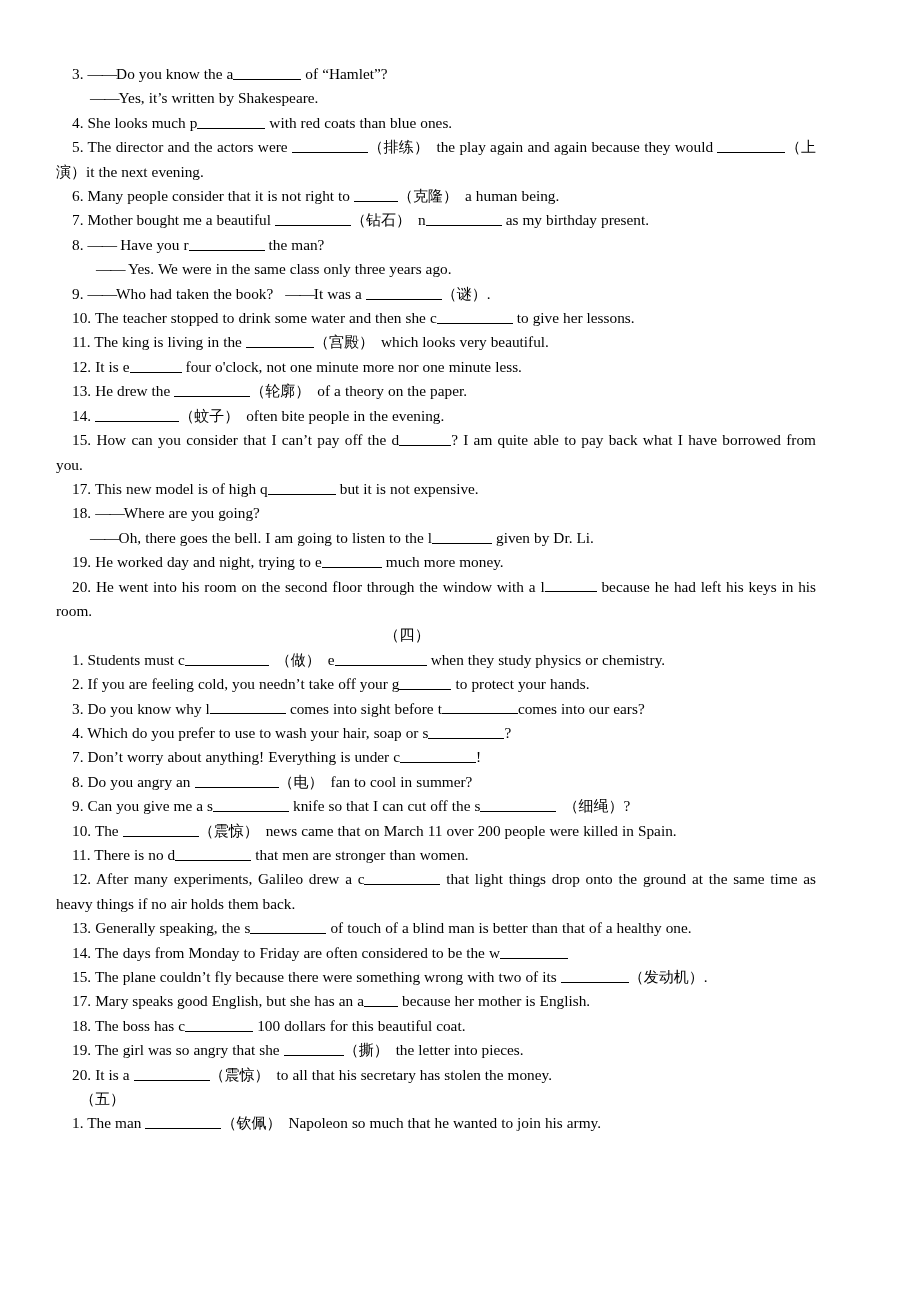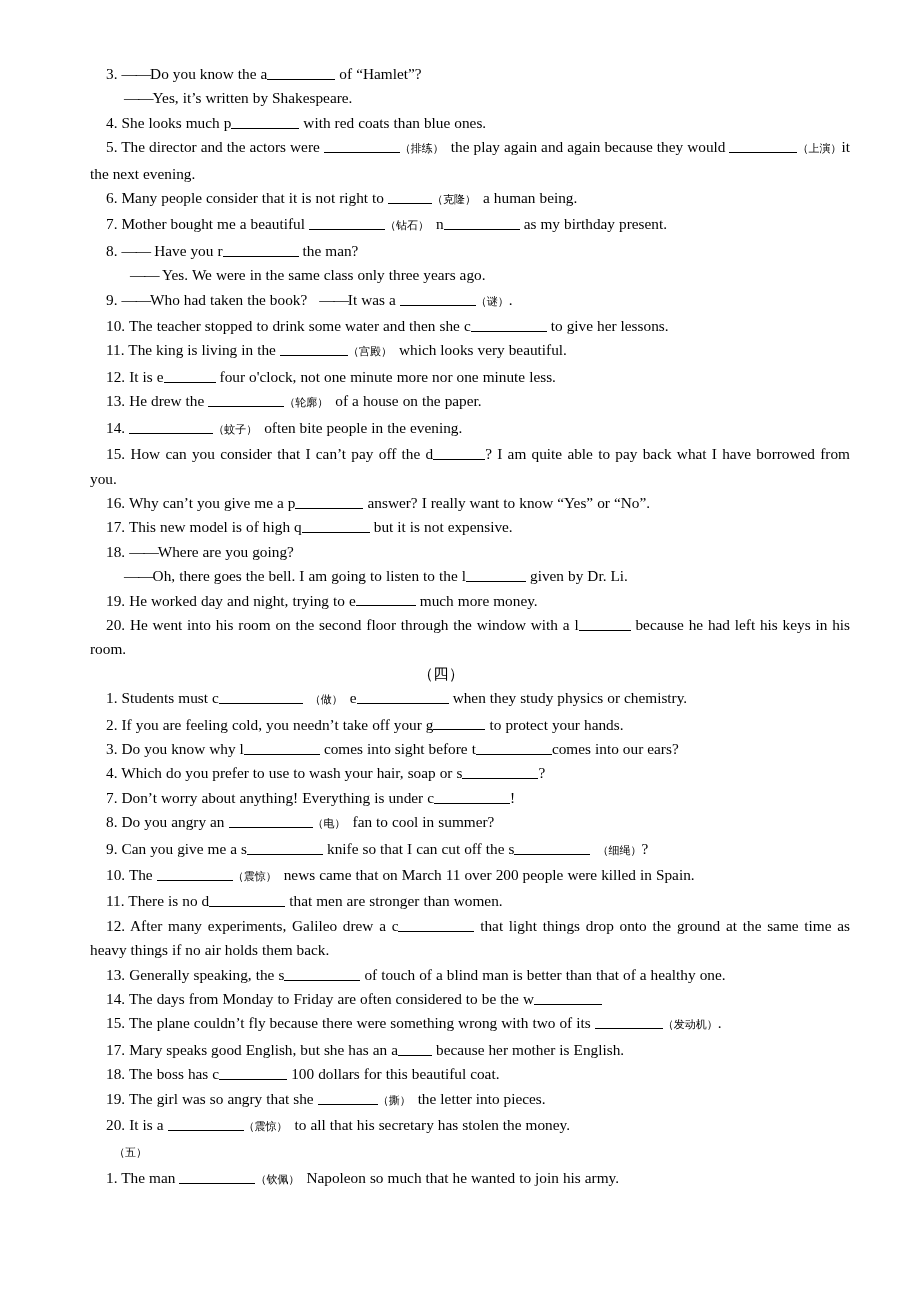--- a/index.html
+++ b/index.html
@@ -13,21 +13,21 @@
     height: 1302px;
     font-family: "Liberation Serif", "DejaVu Serif", serif;
     color: #000000;
     -webkit-font-smoothing: antialiased;
   }
   #page {
     position: relative;
     width: 920px;
     height: 1302px;
     box-sizing: border-box;
-    padding: 62px 75px 0 90px;
+    padding: 62px 75px 0 56px;
     overflow: hidden;
   }
   .doc {
     width: 760px;
   }
   p.q {
     margin: 0;
     font-size: 15.3px;
     line-height: 24.4px;
     text-align: justify;
@@ -50,21 +50,21 @@
     padding-right: 58px;
   }
   p.section-left {
     margin: 0;
     font-size: 15.3px;
     line-height: 24.4px;
     text-indent: 24px;
   }
   .cn {
     font-family: "DejaVu Sans", "Liberation Sans", sans-serif;
-    font-size: 11px;
+    font-size: 15px;
   }
   .blank {
     display: inline-block;
     border-bottom: 1px solid #000;
     vertical-align: baseline;
     height: 0.92em;
     margin-bottom: -0.06em;
   }
   .b4 { width: 34px; }
   .b5 { width: 44px; }
@@ -101,27 +101,26 @@
     <p class="q sub2"><span class="dash">——</span> <span>Yes. We were in the same class only three years ago.</span></p>
 
     <p class="q"><span>9.</span> <span class="dash">——</span><span>Who had taken the book?</span><span class="sp2"></span><span class="dash">——</span><span>It was a</span> <span class="blank b9"></span><span class="cn">（谜）</span><span>.</span></p>
 
     <p class="q"><span>10.</span> <span>The teacher stopped to drink some water and then she c</span><span class="blank b9"></span> <span>to give her lessons.</span></p>
 
     <p class="q"><span>11.</span> <span>The king is living in the</span> <span class="blank b8"></span><span class="cn">（宫殿）</span><span class="sp"></span><span>which looks very beautiful.</span></p>
 
     <p class="q"><span>12.</span> <span>It is e</span><span class="blank b6"></span> <span>four o'clock, not one minute more nor one minute less.</span></p>
 
-    <p class="q"><span>13.</span> <span>He drew the</span> <span class="blank b9"></span><span class="cn">（轮廓）</span><span class="sp"></span><span>of a house on the paper.</span></p>
+    <p class="q"><span>13.</span> <span>He drew the</span> <span class="blank b9"></span><span class="cn">（轮廓）</span><span class="sp"></span><span>of a theory on the paper.</span></p>
 
     <p class="q"><span>14.</span> <span class="blank b10"></span><span class="cn">（蚊子）</span><span class="sp"></span><span>often bite people in the evening.</span></p>
 
     <p class="q"><span>15.</span> <span>How can you consider that I can’t pay off the d</span><span class="blank b6"></span><span>? I am quite able to pay back what I have borrowed from you.</span></p>
 
-    <p class="q"><span>16.</span> <span>Why can’t you give me a p</span><span class="blank b8"></span> <span>answer? I really want to know “Yes” or “No”.</span></p>
 
     <p class="q"><span>17.</span> <span>This new model is of high q</span><span class="blank b8"></span> <span>but it is not expensive.</span></p>
 
     <p class="q"><span>18.</span> <span class="dash">——</span><span>Where are you going?</span></p>
     <p class="q sub"><span class="dash">——</span><span>Oh, there goes the bell. I am going to listen to the l</span><span class="blank b7"></span> <span>given by Dr. Li.</span></p>
 
     <p class="q"><span>19.</span> <span>He worked day and night, trying to e</span><span class="blank b7"></span> <span>much more money.</span></p>
 
     <p class="q"><span>20.</span> <span>He went into his room on the second floor through the window with a l</span><span class="blank b6"></span> <span>because he had left his keys in his room.</span></p>
 

